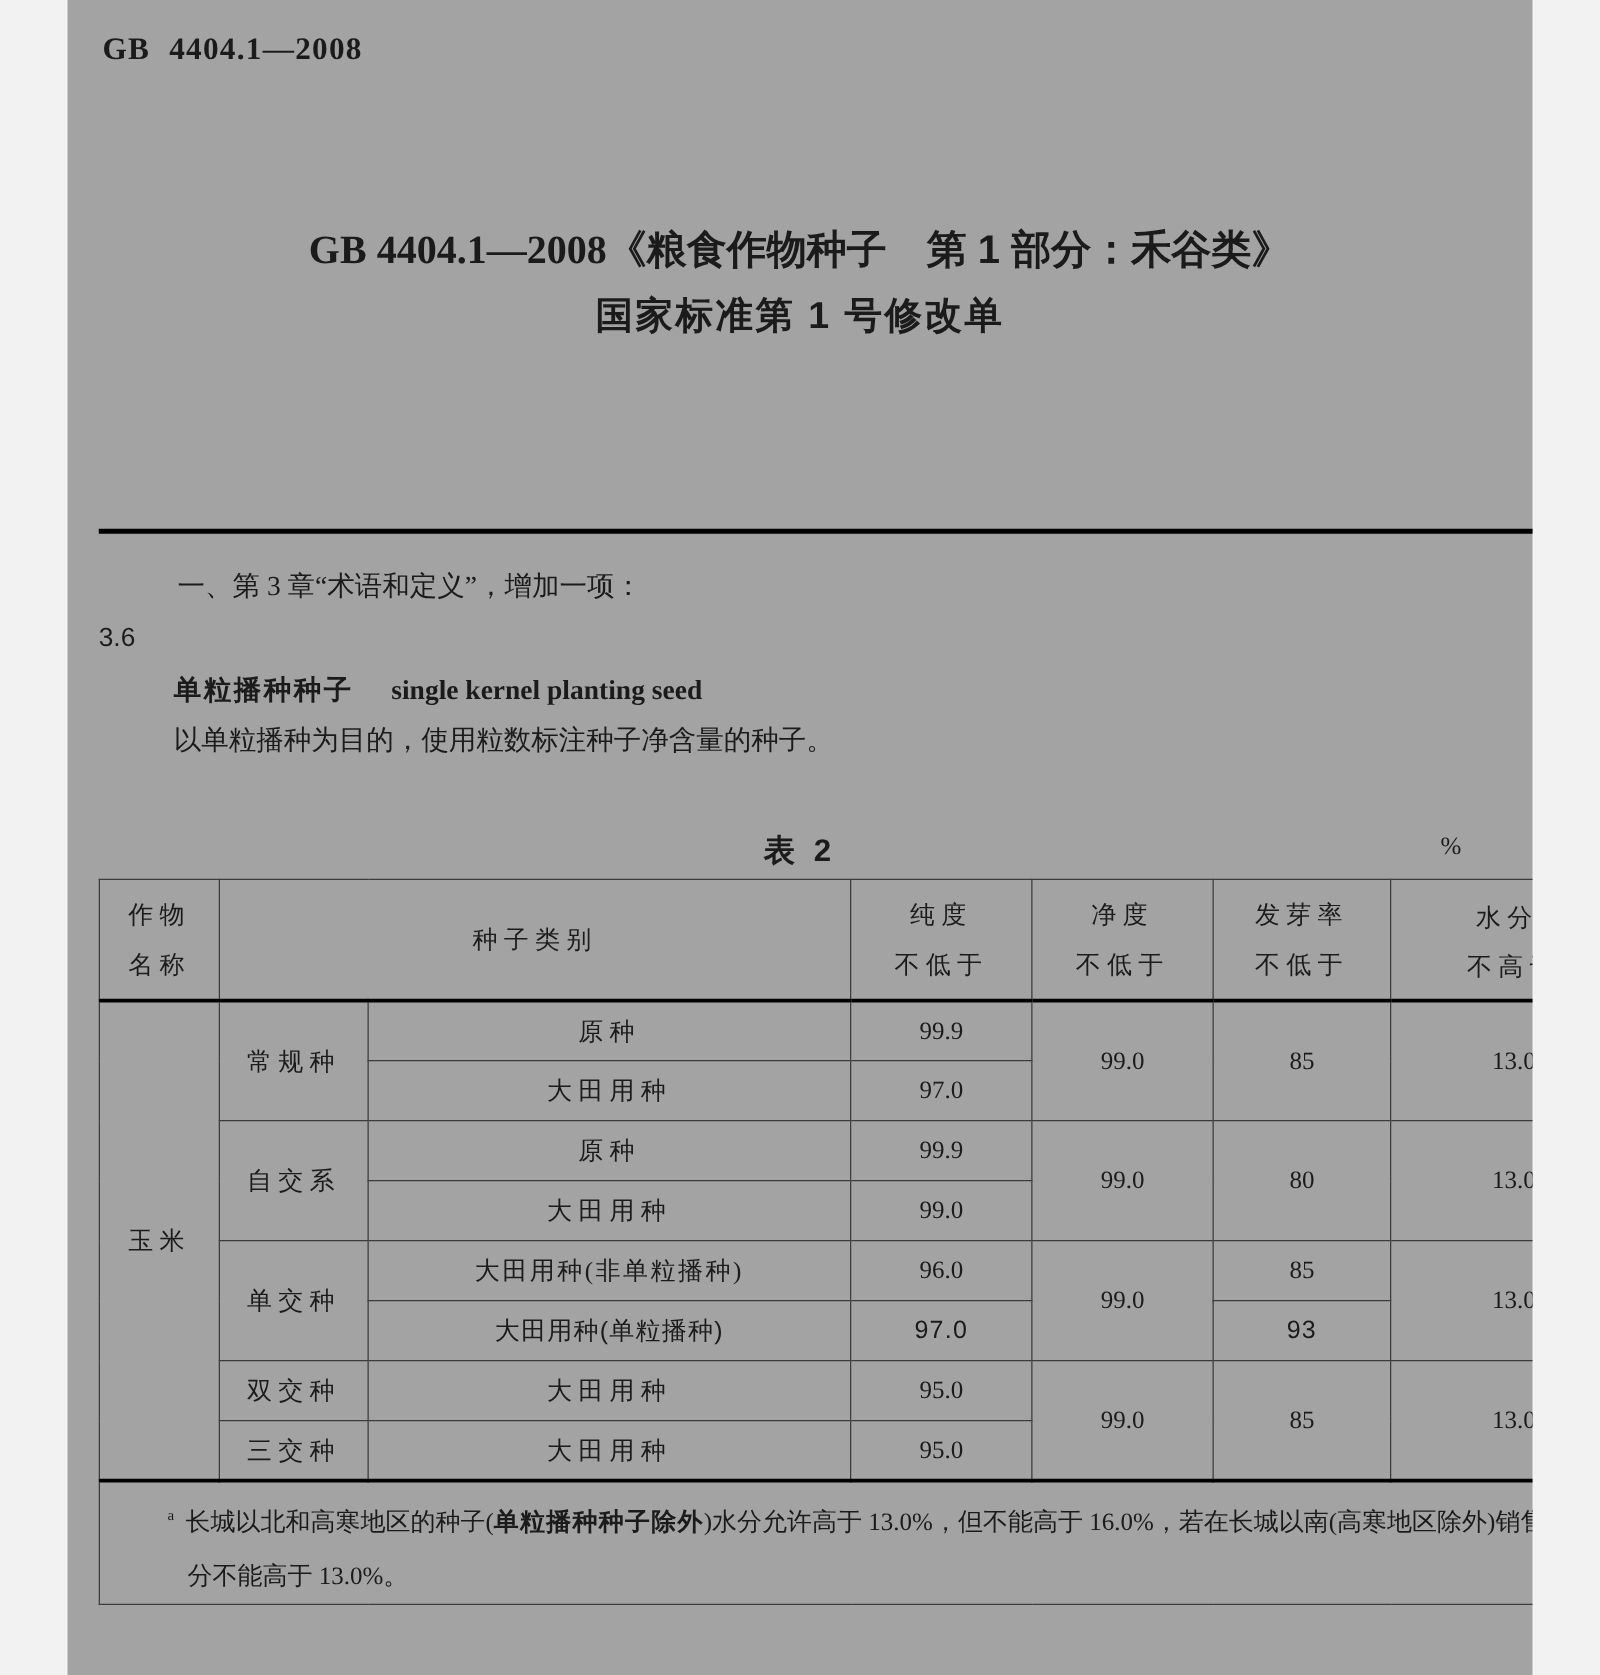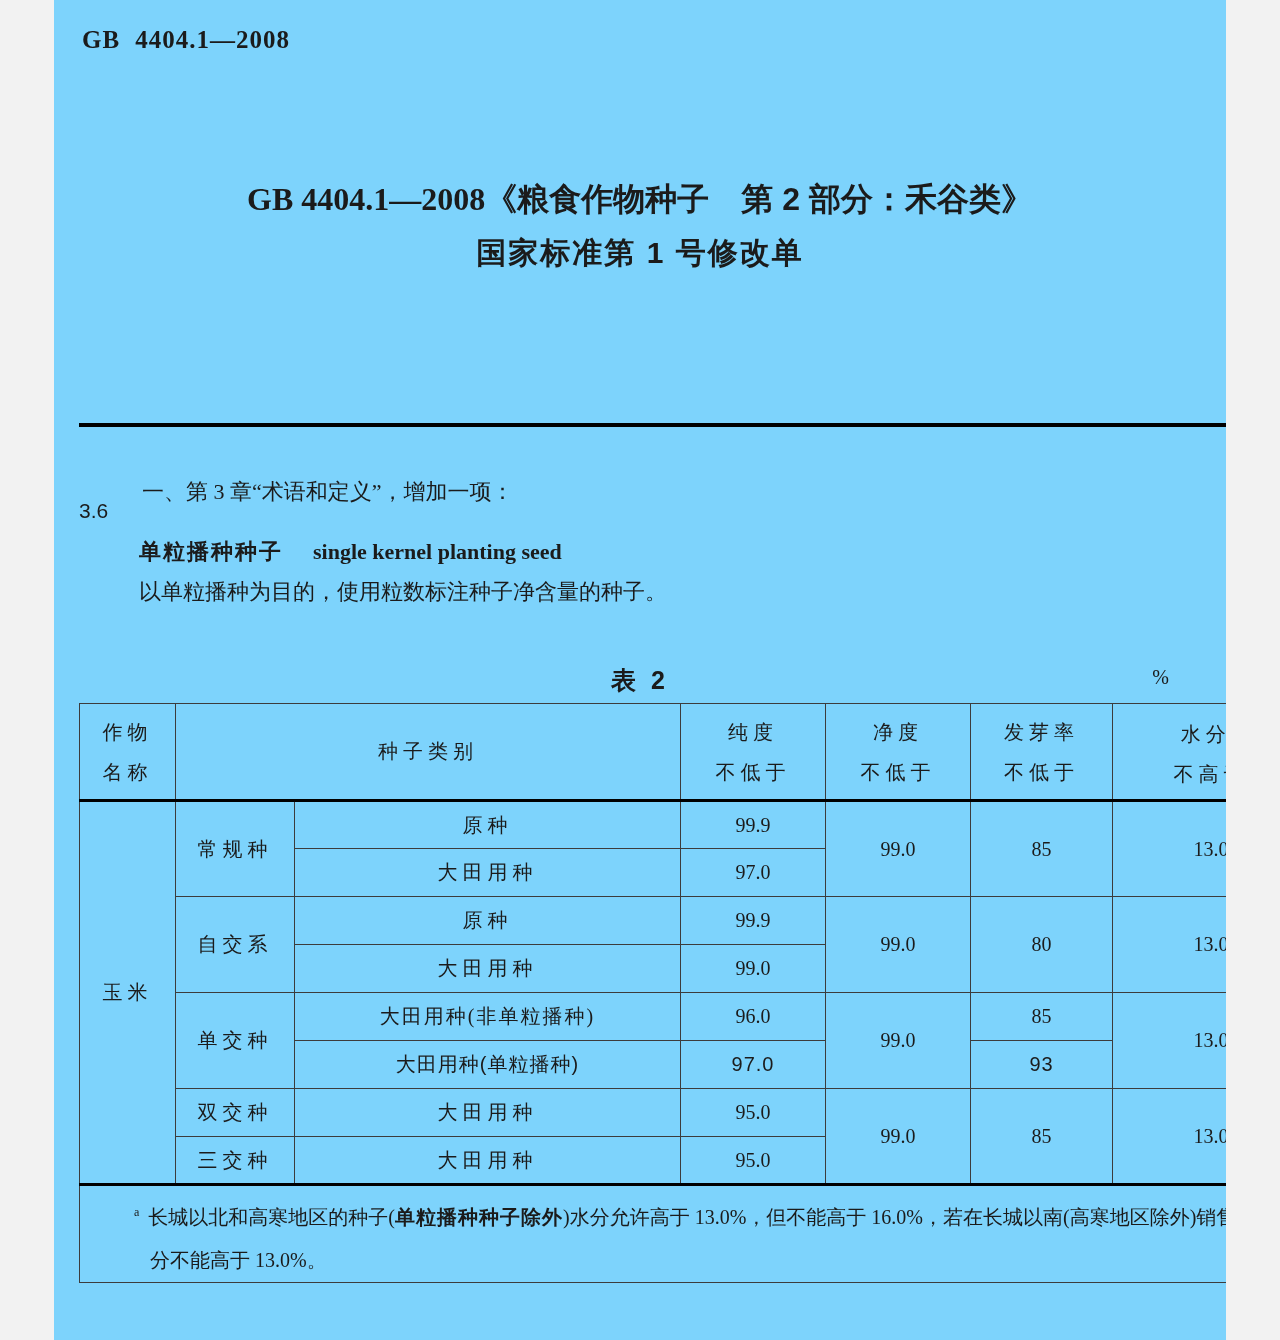--- a/index.html
+++ b/index.html
@@ -1,37 +1,37 @@
 <!DOCTYPE html>
 <html><head>
 <meta charset="utf-8">
 <style>
   html,body { margin:0; padding:0; background:#f2f2f2; }
   .page {
     position:relative; width:1172px; height:1340px; margin:0 auto;
-    background:#7dd3fc; color:#1b1b1b;
+    background:#a3a3a3; color:#1b1b1b;
     font-family:"Liberation Serif","DejaVu Serif",serif;
     overflow:hidden;
   }
 
   .doc-code {
     position:absolute; left:28px; top:26px;
     font-size:25px; font-weight:bold; word-spacing:8px; letter-spacing:1px;
   }
 
   .title-block { position:absolute; left:0; top:180px; width:100%; text-align:center; font-weight:bold; }
   .title-line1 { font-size:32px; line-height:38px; }
   .title-line1 .t-cn { font-family:"Liberation Sans","DejaVu Sans",sans-serif; }
   .title-line2 { font-size:30px; line-height:36px; margin-top:17px;
                  font-family:Liberation Sans, sans-serif; letter-spacing:2px; }
 
   .rule { position:absolute; left:25px; top:423px; width:1227px; height:4px; background:#000; }
 
   .para { position:absolute; margin:0; font-size:22px; line-height:27px; }
-  .para1 { left:88px; top:478px; }
+  .para1 { left:88px; top:455px; }
   .clause-no { position:absolute; left:25px; top:499px; font-size:21px;
                font-family:"Liberation Sans","DejaVu Sans",sans-serif; }
   .term-line { position:absolute; left:85px; top:537px; margin:0; font-size:22px; font-weight:bold; }
   .term-cn { font-family:"Liberation Sans","DejaVu Sans",sans-serif; letter-spacing:2px; }
   .term-en { margin-left:30px; }
   .definition { left:85px; top:578px; }
   .para2 { left:88px; top:621px; }
 
   .caption-row { position:absolute; left:0; top:664px; width:100%; height:30px; }
   .caption { display:block; width:100%; text-align:center; font-size:25px; font-weight:bold;
@@ -65,21 +65,21 @@
   .fn-sup { font-size:12px; vertical-align:super; margin-left:-16px; margin-right:9px; }
 </style>
 </head>
 <body>
 
 <div class="page">
 
   <div class="doc-code">GB 4404.1—2008</div>
 
   <div class="title-block">
-    <div class="title-line1"><span>GB 4404.1—2008</span><span class="t-cn">《粮食作物种子　第 2 部分：禾谷类》</span></div>
+    <div class="title-line1"><span>GB 4404.1—2008</span><span class="t-cn">《粮食作物种子　第 1 部分：禾谷类》</span></div>
     <div class="title-line2">国家标准第 1 号修改单</div>
   </div>
 
   <div class="rule"></div>
 
   <p class="para para1">一、第 3 章“术语和定义”，增加一项：</p>
   <div class="clause-no">3.6</div>
   <p class="term-line"><span class="term-cn">单粒播种种子</span><span class="term-en">single kernel planting seed</span></p>
   <p class="para definition">以单粒播种为目的，使用粒数标注种子净含量的种子。</p>
 

